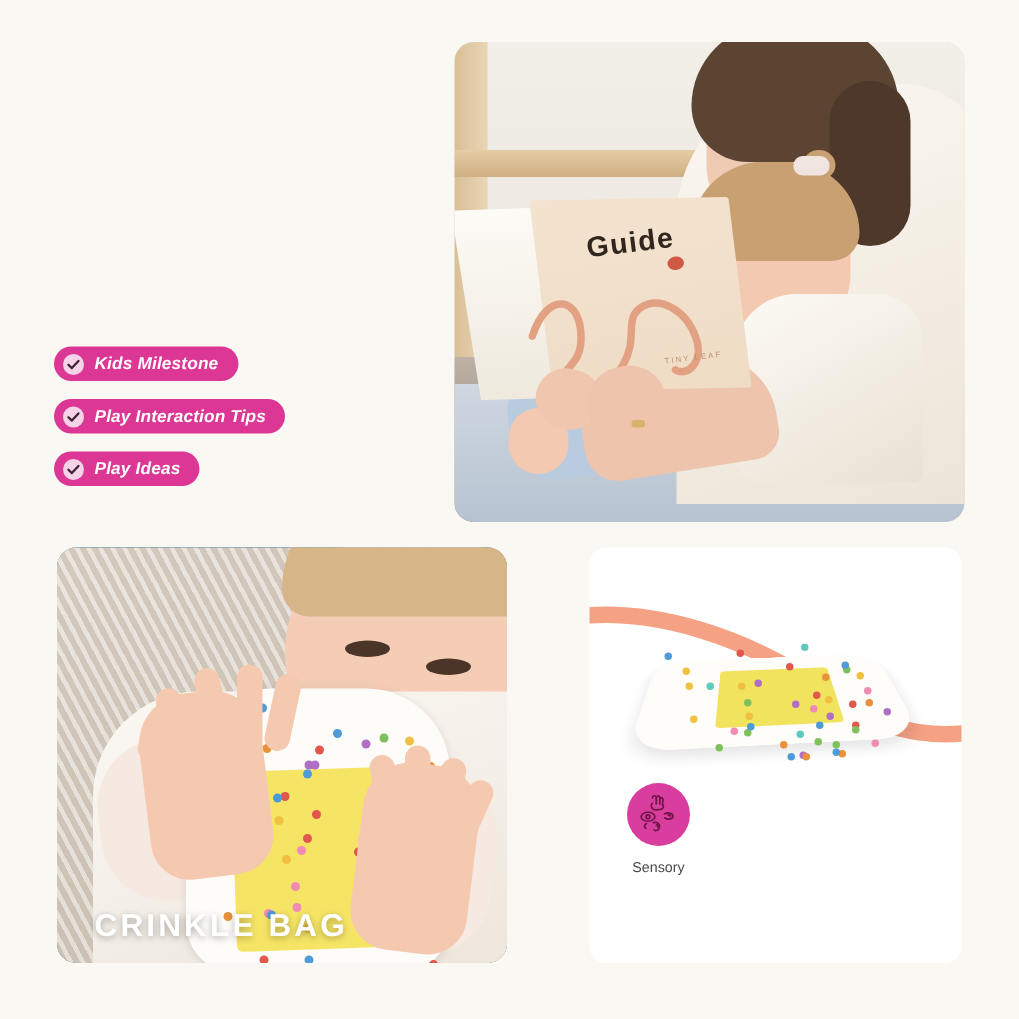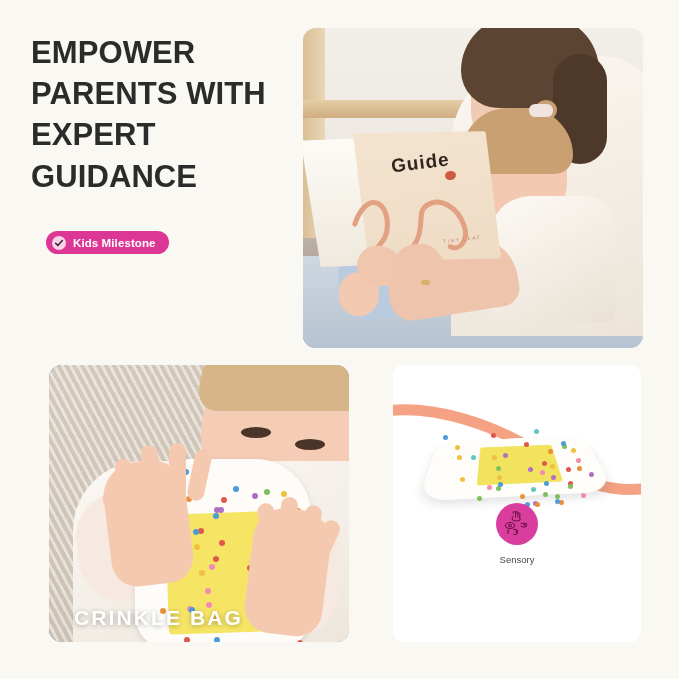--- a/index.html
+++ b/index.html
@@ -13,21 +13,21 @@
 
   
   .headline {
     position: absolute; left: 31px; top: 32px; width: 268px;
     font-size: 31px; line-height: 1.33;
     font-weight: 700; letter-spacing: 0.1px;
     color: #2b2b2b; text-transform: uppercase;
   }
 
   
-  .badges { position: absolute; left: 46px; top: 231px; }
+  .badges { position: absolute; left: 36px; top: 231px; font-style: italic; }
   .badge {
     display: flex; align-items: center; gap: 7px;
     height: 23px; padding: 0 13px 0 6px;
     border-radius: 13px;
     background: #dd3796;
     margin-bottom: 12px;
     width: max-content;
   }
   .badge-check {
     width: 14px; height: 14px; border-radius: 50%;
@@ -96,21 +96,21 @@
   .pr-book-sub { position: absolute; left: 140px; top: 208px; transform: rotate(-7deg);
     font-size: 5px; color: #c08a6a; letter-spacing: 1.5px; }
   .pr-hand { position: absolute; left: 90px; top: 216px; width: 52px; height: 58px;
     border-radius: 24px 24px 20px 20px; background: #eec4ac; transform: rotate(-12deg); }
   .pr-ring { position: absolute; left: 118px; top: 252px; width: 9px; height: 5px;
     border-radius: 2px; background: #d9b26a; }
   .pr-hand2 { position: absolute; left: 54px; top: 218px; width: 44px; height: 40px;
     border-radius: 20px; background: #f0c6ae; transform: rotate(12deg); }
 
   
-  #photo-crinkle { left: 49px; top: 365px; width: 300px; height: 277px; background: #0c4a6e; }
+  #photo-crinkle { left: 38px; top: 365px; width: 300px; height: 277px; background: #0c4a6e; }
   .pc-blanket { position: absolute; inset: 0;
     background:
       repeating-linear-gradient(62deg, rgba(255,255,255,.38) 0 3px, rgba(160,148,134,.18) 3px 7px),
       linear-gradient(150deg,#ded5c9,#cfc5b8); }
   .pc-baby-head { position: absolute; left: 152px; top: -14px; width: 168px; height: 168px;
     border-radius: 50%; background: #f5cdb6; }
   .pc-baby-hair { position: absolute; left: 150px; top: -42px; width: 182px; height: 88px;
     border-radius: 92px 92px 24px 24px; background: #d6b589; }
   .pc-eye-l { position: absolute; left: 192px; top: 62px; width: 30px; height: 11px;
     border-radius: 50%; background: #4b3528; }
@@ -148,43 +148,58 @@
     position: absolute; left: 0; top: 8px; width: 168px; height: 92px;
     background: #fefdf9; border-radius: 22px 28px 26px 24px;
     transform: perspective(240px) rotateX(52deg) rotate(-4deg);
     box-shadow: 0 6px 10px rgba(0,0,0,.10);
   }
   .cp-bag-patch { position: absolute; left: 48px; top: 24px; width: 78px; height: 60px;
     background: #f2e35e; border-radius: 3px;
     transform: perspective(240px) rotateX(52deg) rotate(-4deg); }
   .cp-dot { position: absolute; width: 5px; height: 5px; border-radius: 50%; }
 
-  .features { position: absolute; left: 0; top: 138px; width: 248px;
-    display: flex; justify-content: center; padding: 0 10px; }
+  .features { position: absolute; left: 0; top: 157px; width: 248px;
+    display: flex; justify-content: space-between; padding: 0 10px; }
   .feature { width: 72px; display: flex; flex-direction: column; align-items: center; }
   .feature-icon { width: 42px; height: 42px; border-radius: 50%;
     display: flex; align-items: center; justify-content: center; }
   .feature-label { margin-top: 9px; font-size: 9.5px; line-height: 1.32;
     color: #4a4a4a; text-align: center; }
 </style>
 </head>
 <body>
 
 <div id="root">
 
-  <div class="headline">EMPOWER PARENTS WITH EXPERT GUIDANCE</div>
 
   <div class="badges">
     <div class="badge">
       <span class="badge-check">
         <svg width="10" height="10" viewBox="0 0 10 10">
             <path d="M1.6 5.2 L3.9 7.4 L8.3 2.6" fill="none" stroke="#3d2430" stroke-width="1.5" stroke-linecap="round" stroke-linejoin="round"></path>
           </svg>
       </span>
       <span class="badge-label">Kids Milestone</span>
+    </div>
+    <div class="badge">
+      <span class="badge-check">
+        <svg width="10" height="10" viewBox="0 0 10 10">
+            <path d="M1.6 5.2 L3.9 7.4 L8.3 2.6" fill="none" stroke="#3d2430" stroke-width="1.5" stroke-linecap="round" stroke-linejoin="round"></path>
+          </svg>
+      </span>
+      <span class="badge-label">Play Interaction Tips</span>
+    </div>
+    <div class="badge">
+      <span class="badge-check">
+        <svg width="10" height="10" viewBox="0 0 10 10">
+            <path d="M1.6 5.2 L3.9 7.4 L8.3 2.6" fill="none" stroke="#3d2430" stroke-width="1.5" stroke-linecap="round" stroke-linejoin="round"></path>
+          </svg>
+      </span>
+      <span class="badge-label">Play Ideas</span>
     </div>
   </div>
 
   <div class="card" id="photo-reading">
     <div class="pr-wall"></div>
     <div class="pr-shelf-v"></div>
     <div class="pr-shelf-h1"></div>
     <div class="pr-shelf-h2"></div>
     <div class="pr-floor"></div>
     <div class="pr-rug"></div>

